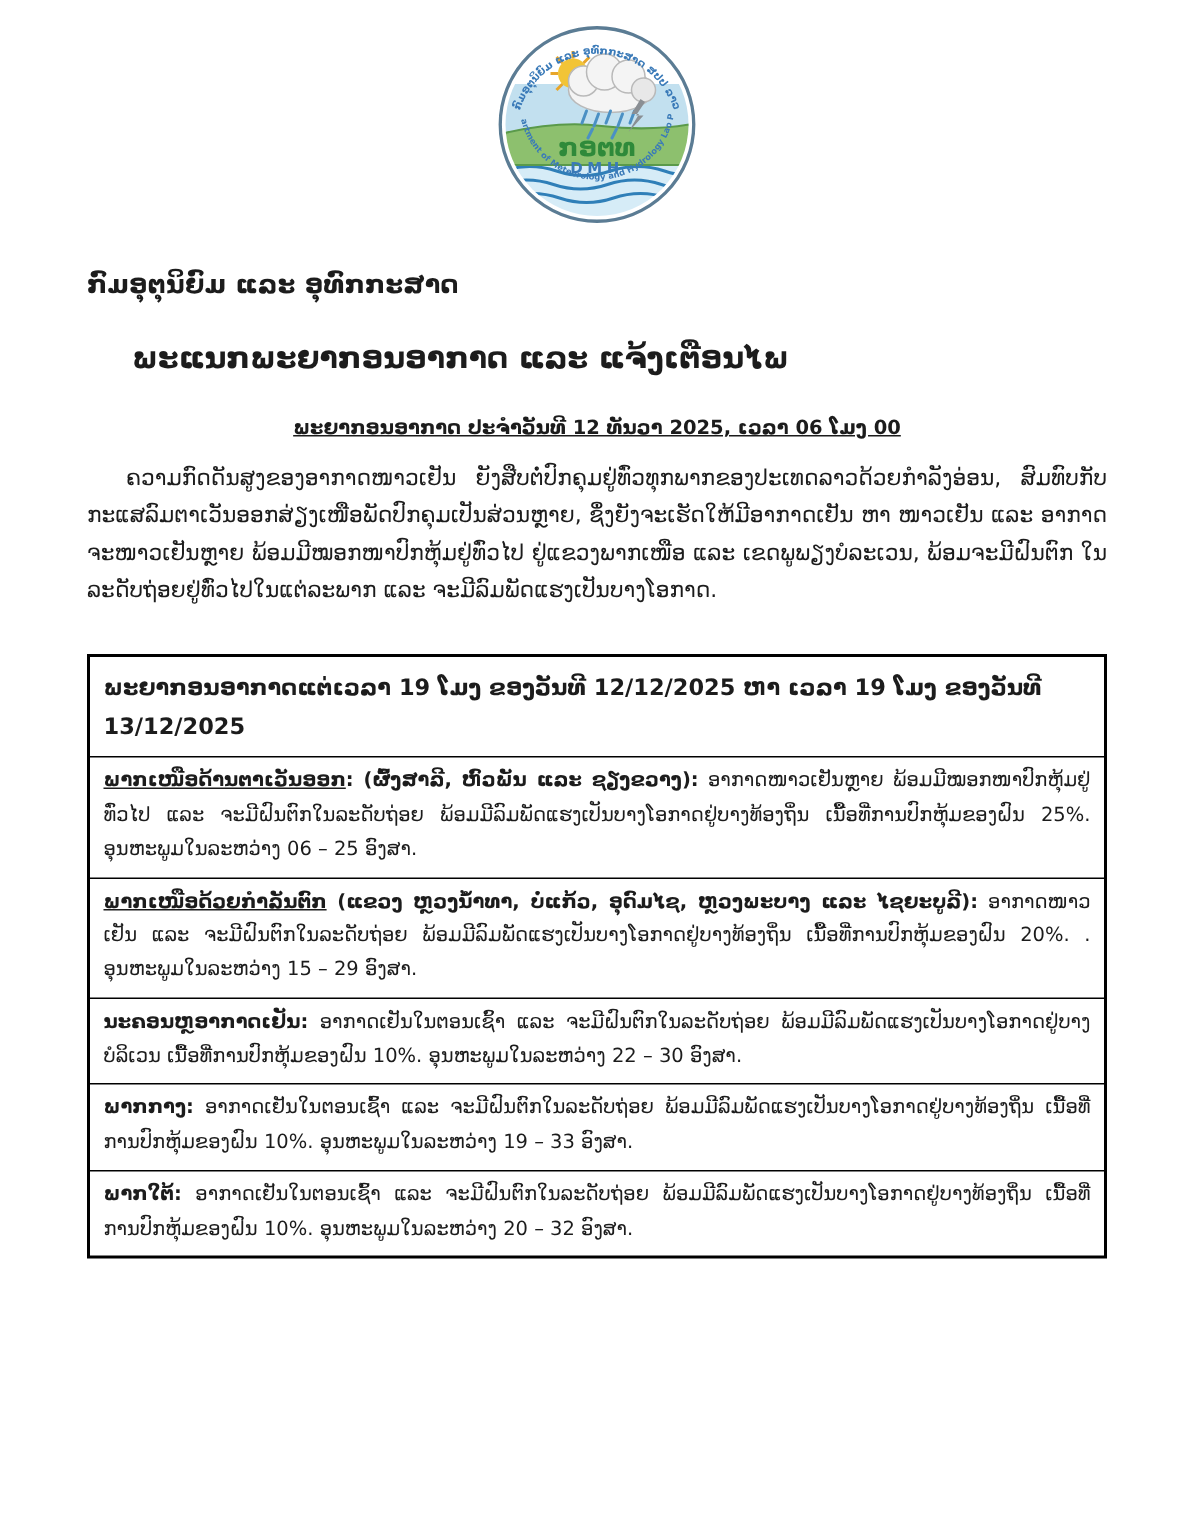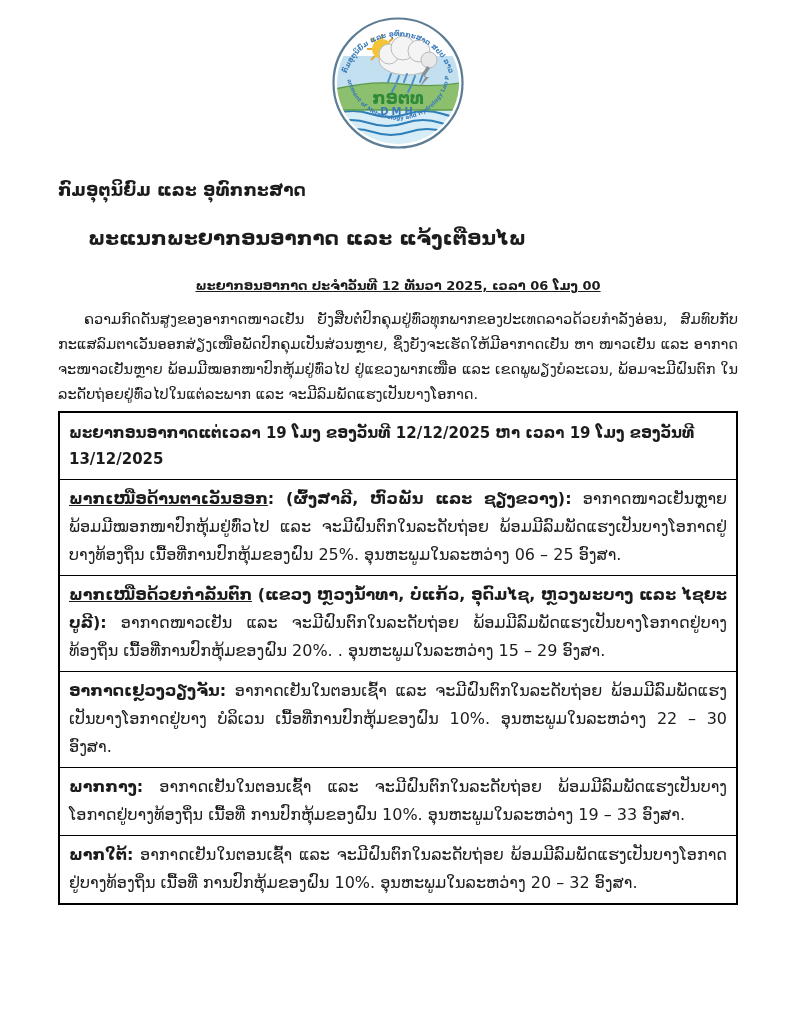--- a/index.html
+++ b/index.html
@@ -49,27 +49,27 @@
   
   .intro {
     margin-top: 14px;
     font-size: 14.5px;
     line-height: 1.72;
     text-align: justify;
     text-indent: 26px;
   }
   
   .forecast-table {
-    margin-top: 4px;
+    margin-top: 29px;
     border: 2px solid #000;
   }
   .t-row {
     border-top: 1.6px solid #000;
     padding: 5px 9px 6px 9px;
-    font-size: 16px;
+    font-size: 13px;
     line-height: 1.75;
     text-align: justify;
   }
   .t-row:first-child { border-top: none; }
   .t-header {
     font-weight: bold;
     font-size: 15px;
     padding: 7px 9px;
     text-align: left;
   }
@@ -167,21 +167,21 @@
 
     <div class="t-row">
       <span class="region-u">ພາກເໜືອດ້ານຕາເວັນອອກ</span><span class="b">: </span><span class="b">(ຜົ້ງສາລີ, ຫົວພັນ ແລະ ຊຽງຂວາງ):</span><span> ອາກາດໜາວເຢັນຫຼາຍ ພ້ອມມີໝອກໜາປົກຫຸ້ມຢູ່ທົ່ວໄປ ແລະ ຈະມີຝົນຕົກໃນລະດັບຖ່ອຍ ພ້ອມມີລົມພັດແຮງເປັນບາງໂອກາດຢູ່ບາງທ້ອງຖິ່ນ ເນື້ອທີ່ການປົກຫຸ້ມຂອງຝົນ 25%. ອຸນຫະພູມໃນລະຫວ່າງ 06 – 25 ອົງສາ.</span>
     </div>
 
     <div class="t-row">
       <span class="region-u">ພາກເໜືອດ້ວຍກຳລັນຕົກ</span><span class="b"> </span><span class="b">(ແຂວງ ຫຼວງນ້ຳທາ, ບໍ່ແກ້ວ, ອຸດົມໄຊ, ຫຼວງພະບາງ ແລະ ໄຊຍະບູລີ):</span><span> ອາກາດໜາວເຢັນ ແລະ ຈະມີຝົນຕົກໃນລະດັບຖ່ອຍ ພ້ອມມີລົມພັດແຮງເປັນບາງໂອກາດຢູ່ບາງທ້ອງຖິ່ນ ເນື້ອທີ່ການປົກຫຸ້ມຂອງຝົນ 20%. . ອຸນຫະພູມໃນລະຫວ່າງ 15 – 29 ອົງສາ.</span>
     </div>
 
     <div class="t-row">
-      <span class="b">ອາກາດເຢຼວງວຽງຈັນ:</span><span> ອາກາດເຢັນໃນຕອນເຊົ້າ ແລະ ຈະມີຝົນຕົກໃນລະດັບຖ່ອຍ ພ້ອມມີລົມພັດແຮງເປັນບາງໂອກາດຢູ່ບາງ ບໍລິເວນ ເນື້ອທີ່ການປົກຫຸ້ມຂອງຝົນ 10%.  ອຸນຫະພູມໃນລະຫວ່າງ 22 – 30 ອົງສາ.</span>
+      <span class="b">ນະຄອນຫຼອາກາດເຢັນ:</span><span> ອາກາດເຢັນໃນຕອນເຊົ້າ ແລະ ຈະມີຝົນຕົກໃນລະດັບຖ່ອຍ ພ້ອມມີລົມພັດແຮງເປັນບາງໂອກາດຢູ່ບາງ ບໍລິເວນ ເນື້ອທີ່ການປົກຫຸ້ມຂອງຝົນ 10%.  ອຸນຫະພູມໃນລະຫວ່າງ 22 – 30 ອົງສາ.</span>
     </div>
 
     <div class="t-row">
       <div><span class="b">ພາກກາງ:</span><span> ອາກາດເຢັນໃນຕອນເຊົ້າ ແລະ ຈະມີຝົນຕົກໃນລະດັບຖ່ອຍ ພ້ອມມີລົມພັດແຮງເປັນບາງໂອກາດຢູ່ບາງທ້ອງຖິ່ນ ເນື້ອທີ່ ການປົກຫຸ້ມຂອງຝົນ 10%. ອຸນຫະພູມໃນລະຫວ່າງ 19 – 33 ອົງສາ.</span></div>
     </div>
 
     <div class="t-row">
       <div><span class="b">ພາກໃຕ້:</span><span> ອາກາດເຢັນໃນຕອນເຊົ້າ ແລະ ຈະມີຝົນຕົກໃນລະດັບຖ່ອຍ ພ້ອມມີລົມພັດແຮງເປັນບາງໂອກາດຢູ່ບາງທ້ອງຖິ່ນ ເນື້ອທີ່ ການປົກຫຸ້ມຂອງຝົນ 10%. ອຸນຫະພູມໃນລະຫວ່າງ 20 – 32 ອົງສາ.</span></div>
     </div>
 

